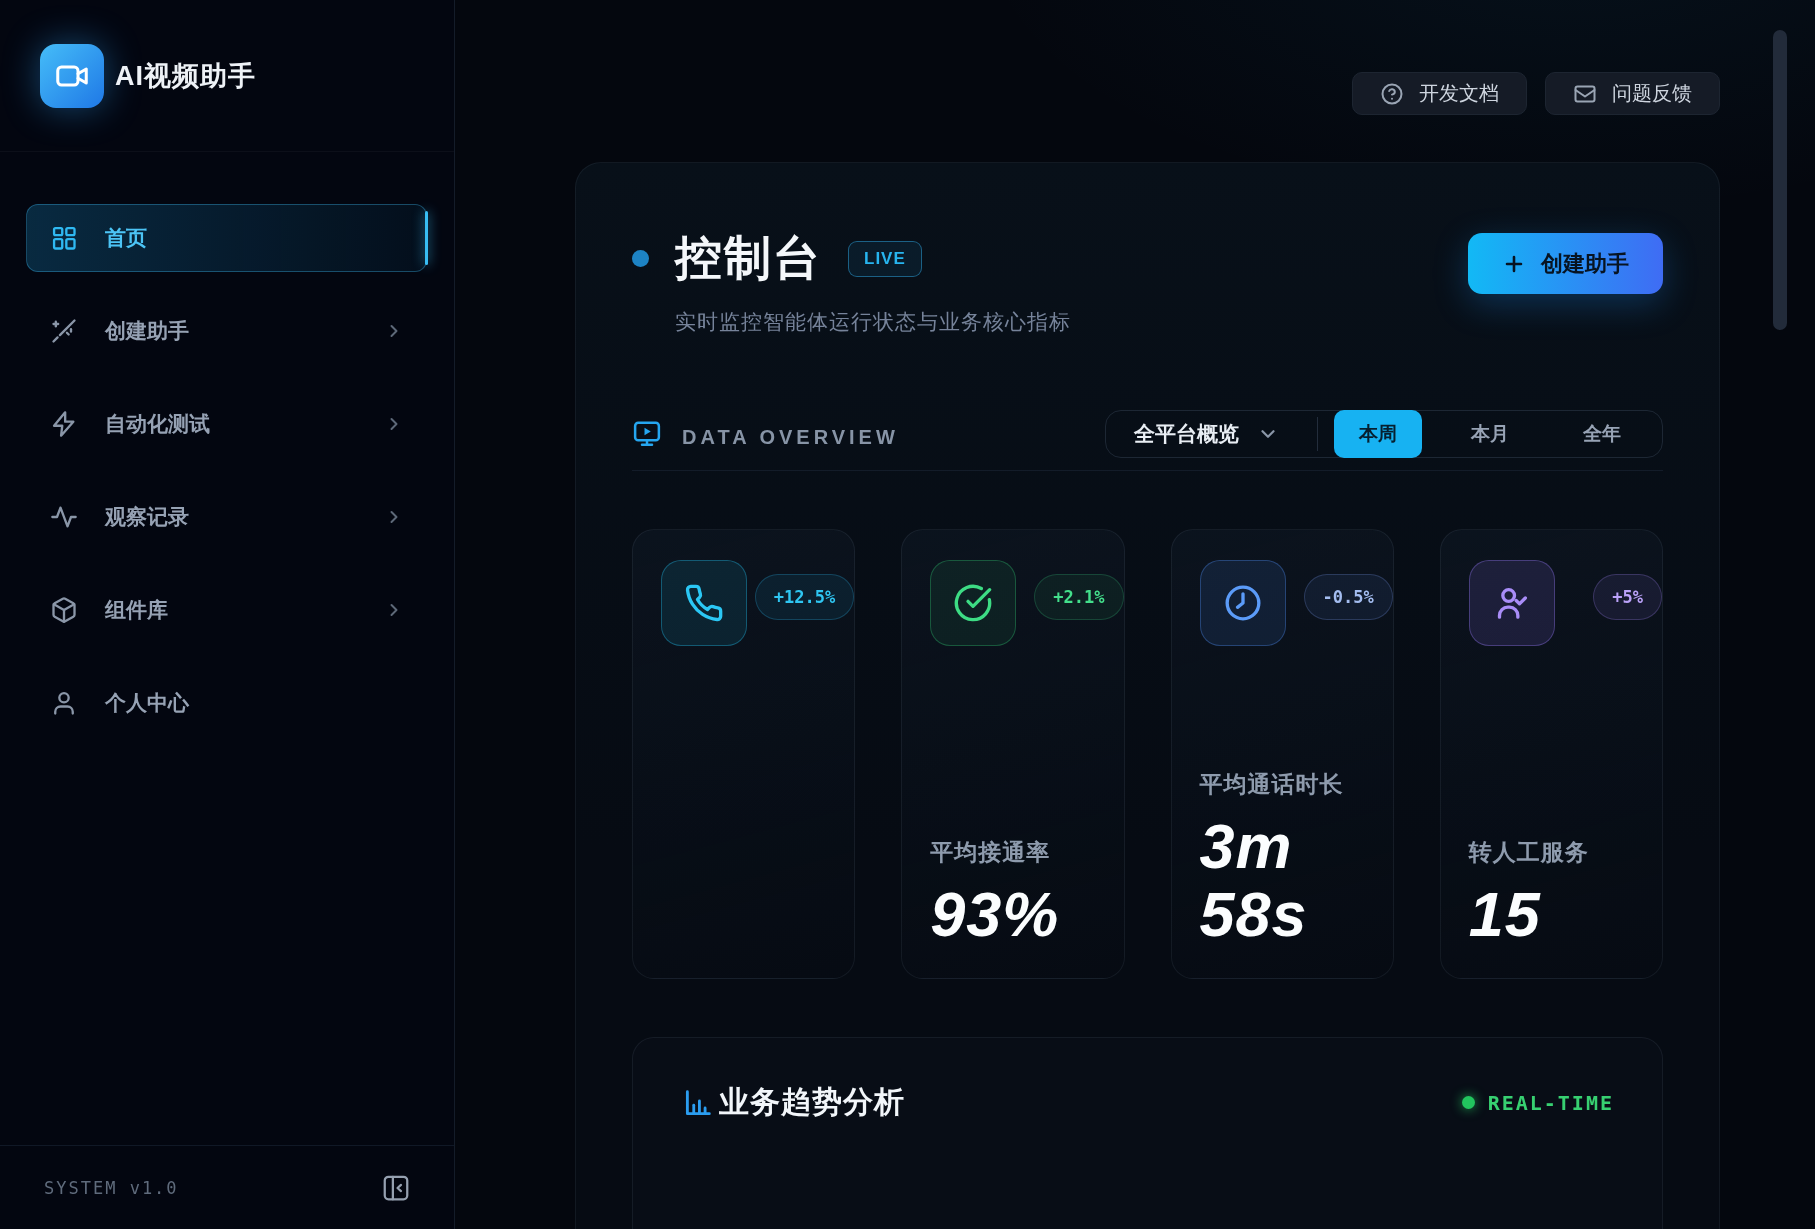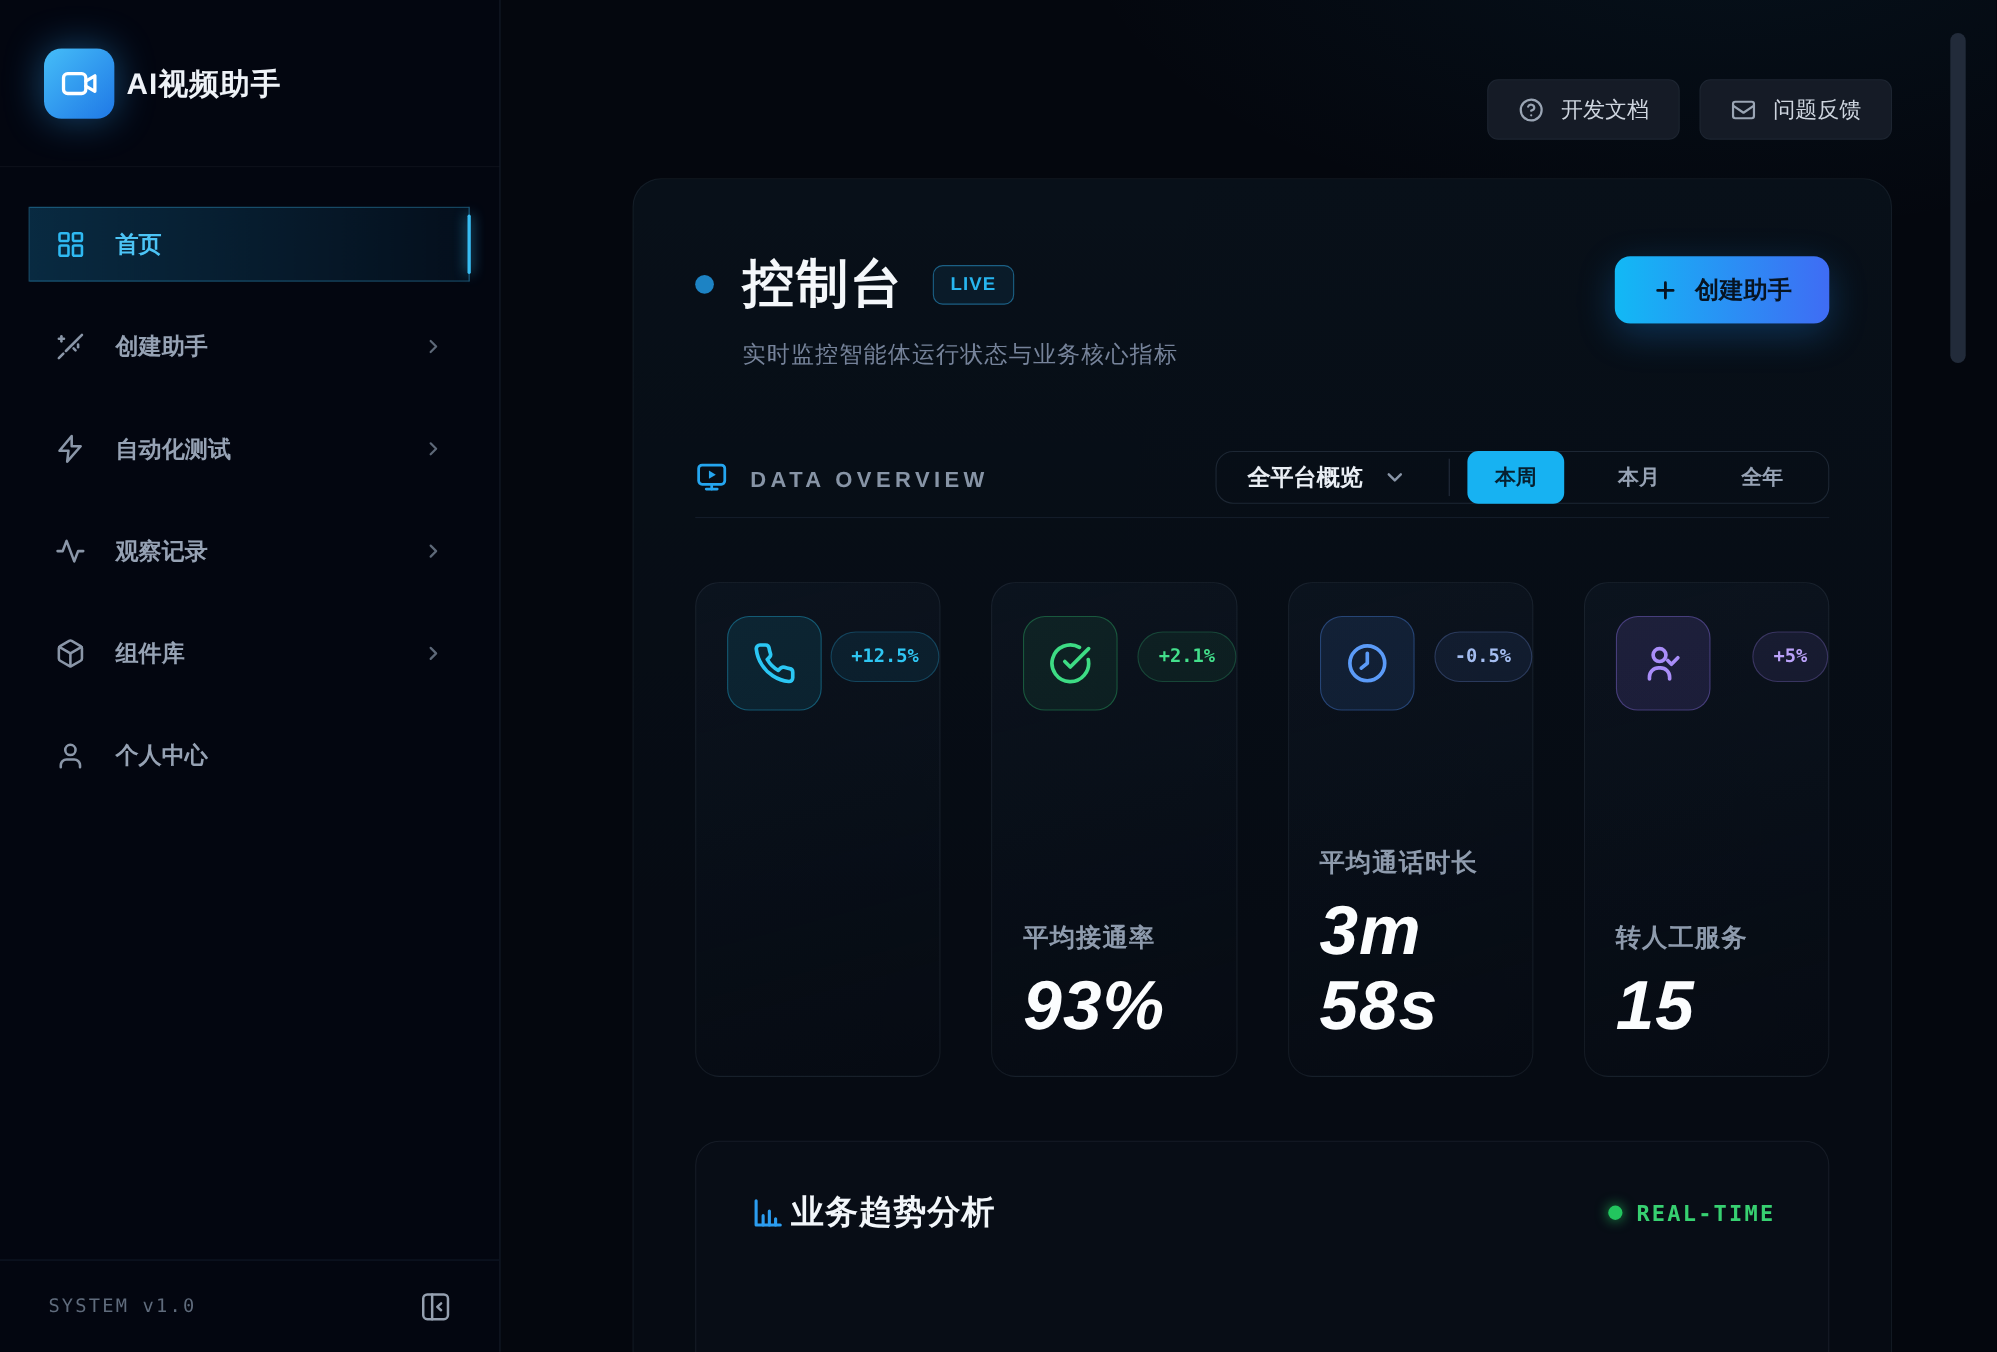--- a/index.html
+++ b/index.html
@@ -24,22 +24,22 @@
   .logo {
     width:64px; height:64px; border-radius:16px;
     background:linear-gradient(135deg,#45bdf8 0%, #1f78e6 100%);
     display:flex; align-items:center; justify-content:center; color:#fff;
     box-shadow:0 0 36px rgba(45,150,230,0.45);
   }
   .app-title { color:#eef2f7; font-size:27px; font-weight:700; letter-spacing:1px; }
 
   .nav { flex:1; padding-top:36px; }
   .nav-item {
-    display:flex; align-items:center; height:68px; margin:0 27px 25px 26px;
-    padding:0 22px; border-radius:0; color:#96a2b4; font-size:21px; font-weight:600;
+    display:flex; align-items:center; height:68px; margin:16px 27px 25px 26px;
+    padding:0 22px; border-radius:12px; color:#96a2b4; font-size:21px; font-weight:600;
     cursor:pointer; position:relative; border:1px solid transparent;
   }
   .nav-item .nicon { width:30px; height:30px; margin-right:26px; color:#8a96a8; display:flex; align-items:center; justify-content:center; }
   .nav-item .chev { margin-left:auto; color:#5d6878; display:flex; }
   .nav-item.active {
     background:linear-gradient(90deg, rgba(20,118,168,0.32), rgba(20,118,168,0.08));
     border:1px solid rgba(62,185,240,0.35);
     color:#4cc4f5;
   }
   .nav-item.active .nicon { color:#2fb9f2; }
@@ -55,21 +55,21 @@
   .sys-ver { font-family:"DejaVu Sans Mono", monospace; color:#5f6b7c; font-size:17px; letter-spacing:2px; }
   .collapse-btn { color:#95a0b0; width:36px; height:36px; display:flex; align-items:center; justify-content:center; cursor:pointer; }
 
   
   .main {
     position:absolute; left:455px; top:0; right:0; bottom:0;
     background:radial-gradient(1000px 480px at 82% -6%, rgba(32,150,200,0.07), transparent 60%), #04070e;
   }
   .topbar { position:absolute; top:72px; right:95px; display:flex; gap:18px; }
   .top-btn {
-    height:55px; display:flex; align-items:center; gap:15px; padding:0 27px;
+    height:43px; display:flex; align-items:center; gap:15px; padding:0 27px;
     background:#151b26; border:1px solid #1d2531; border-radius:10px;
     color:#ced5df; font-size:20px; font-weight:500; cursor:pointer;
   }
   .top-btn .ticon { color:#9aa5b4; display:flex; }
 
   .panel {
     position:absolute; left:120px; right:95px; top:162px; height:1520px;
     background:linear-gradient(180deg,#081019 0%, #060b13 45%);
     border:1px solid rgba(148,163,184,0.09); border-radius:26px;
     padding:64px 56px;

